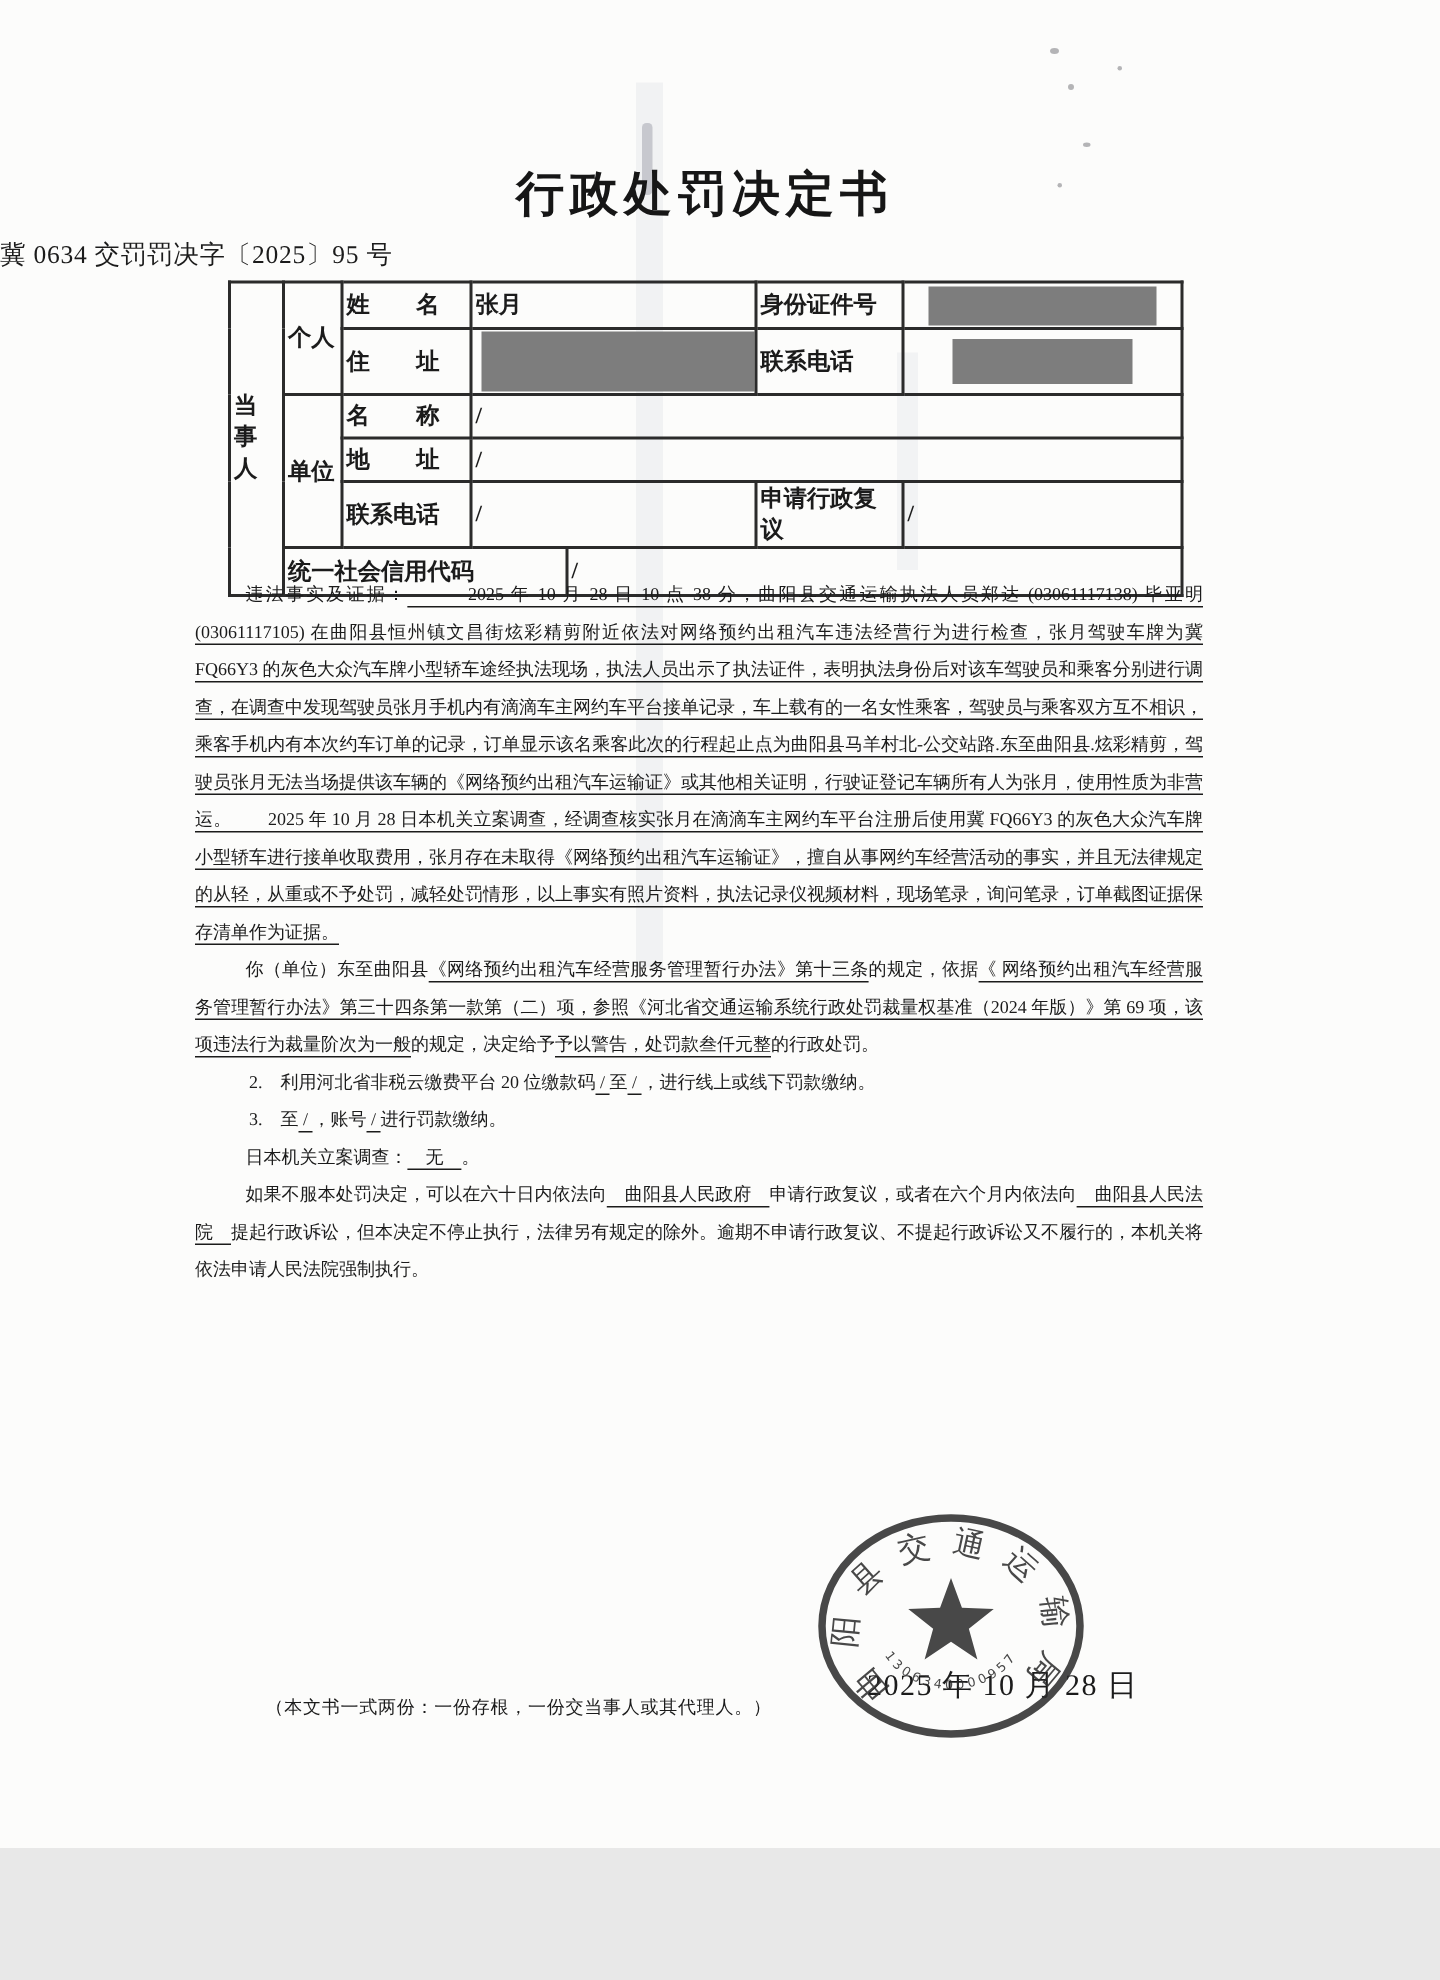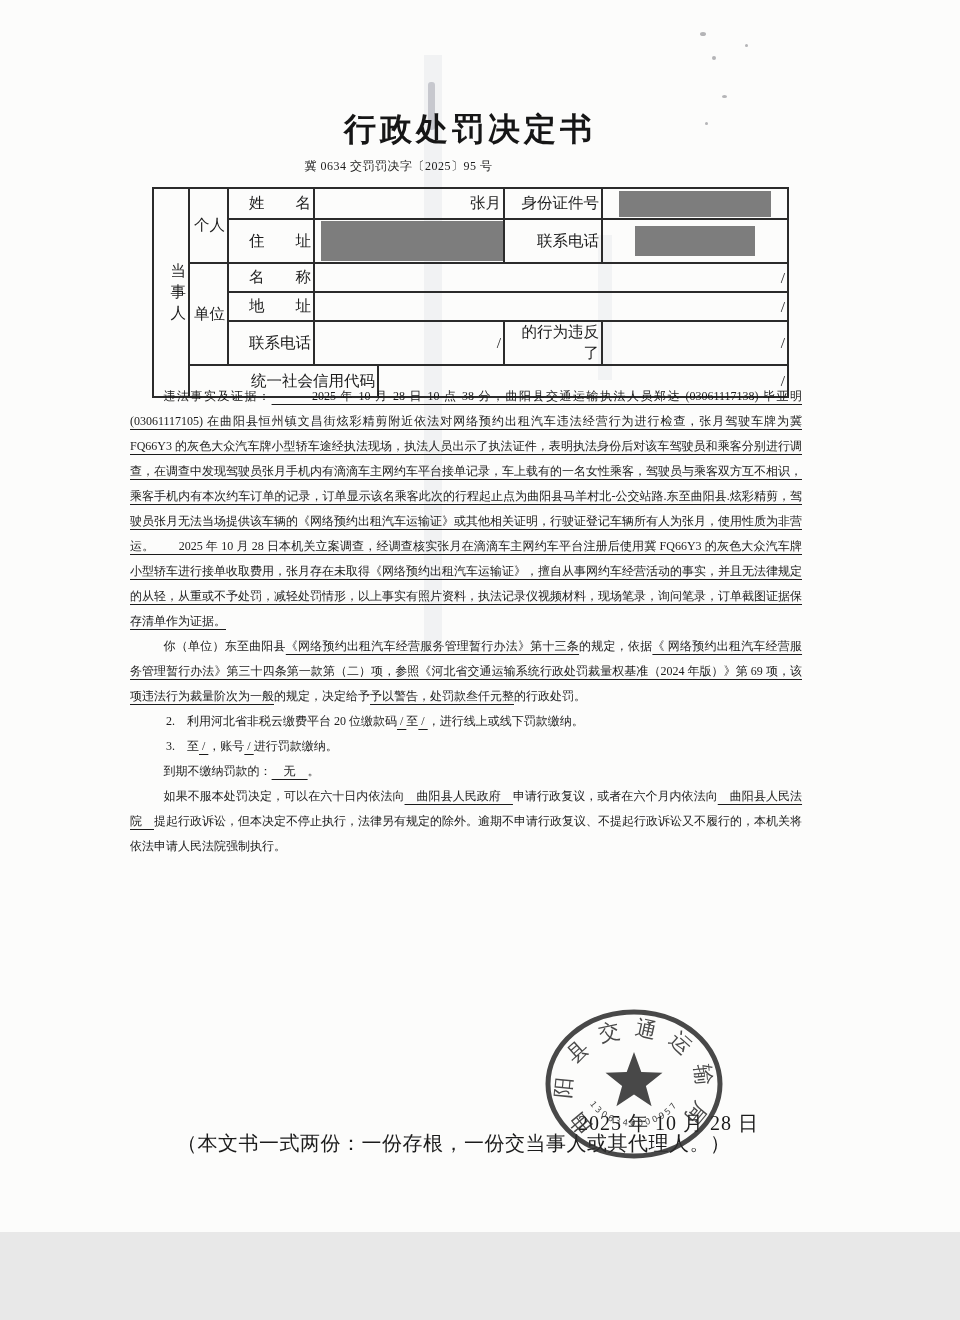--- a/index.html
+++ b/index.html
@@ -11,50 +11,50 @@
     padding-left:24px;
   }
   
   .doc-title{
     position:absolute;top:108px;left:0;width:940px;
     text-align:center;font-size:32px;font-weight:900;letter-spacing:4px;
     color:#161616;
   }
   .doc-number{
     position:absolute;top:158px;left:0;width:797px;
-    text-align:center;font-size:12px;letter-spacing:0.5px;
+    text-align:left;font-size:17px;letter-spacing:0.5px;
   }
   
   table.party{
     position:absolute;top:187px;left:152px;
     border-collapse:collapse;table-layout:fixed;width:635px;
     font-size:15.5px;color:#1b1b1b;
   }
   table.party td{
-    border:2px solid #2b2b2b;text-align:right;vertical-align:middle;
-    padding:0 2px;overflow:hidden;
+    border:2px solid #2b2b2b;text-align:left;vertical-align:middle;
+    padding:0 2px;overflow:hidden;font-weight:bold;
   }
   tr.r1{height:31px;} tr.r2{height:44px;} tr.r3{height:29px;}
   tr.r4{height:29px;} tr.r5{height:29px;} tr.r6{height:32px;}
   td.vlabel{line-height:1.35;padding:0 1px;}
   .redact{background:#7d7d7d;margin:0 auto;}
   .redact.id{width:152px;height:26px;}
   .redact.addr{width:183px;height:40px;margin-left:4px;}
   .redact.phone{width:120px;height:30px;}
   
   .body-text{
     position:absolute;top:384px;left:130px;width:672px;
     font-size:12px;line-height:25px;text-align:justify;
   }
   .para{text-indent:2.8em;margin:0;}
   .para.list{text-indent:3em;}
   .u{text-decoration:underline;text-decoration-thickness:1.2px;text-underline-offset:4px;}
   
   .footer-note{
-    position:absolute;top:1130px;left:177px;font-size:20px;letter-spacing:0.5px;
+    position:absolute;top:1130px;left:177px;font-size:12px;letter-spacing:0.5px;
   }
   .seal-date{
     position:absolute;top:1110px;left:578px;font-size:20px;letter-spacing:1px;z-index:2;
   }
   .seal{position:absolute;top:996px;left:534px;z-index:3;opacity:0.87;}
   
   .artifact{position:absolute;pointer-events:none;}
   .band1{left:424px;top:55px;width:18px;height:590px;background:rgba(185,192,205,0.16);}
   .band2{left:598px;top:235px;width:14px;height:145px;background:rgba(185,192,205,0.14);}
   .smudge{left:428px;top:82px;width:7px;height:48px;background:rgba(90,95,110,0.28);border-radius:3px;}
@@ -113,36 +113,36 @@
       <td>名　　称</td>
       <td colspan="4">/</td>
     </tr>
     <tr class="r4">
       <td>地　　址</td>
       <td colspan="4">/</td>
     </tr>
     <tr class="r5">
       <td>联系电话</td>
       <td colspan="2">/</td>
-      <td>的行为违反了</td>
+      <td>申请行政复议</td>
       <td>/</td>
     </tr>
     <tr class="r6">
       <td colspan="3">统一社会信用代码</td>
       <td colspan="3">/</td>
     </tr>
   </tbody>
     </table>
 
   <div class="body-text">
       <div class="para"><span>违法事实及证据：</span><span class="u">　　　2025 年 10 月 28 日 10 点 38 分，曲阳县交通运输执法人员郑达 (03061117138) 毕亚明 (03061117105) 在曲阳县恒州镇文昌街炫彩精剪附近依法对网络预约出租汽车违法经营行为进行检查，张月驾驶车牌为冀 FQ66Y3 的灰色大众汽车牌小型轿车途经执法现场，执法人员出示了执法证件，表明执法身份后对该车驾驶员和乘客分别进行调查，在调查中发现驾驶员张月手机内有滴滴车主网约车平台接单记录，车上载有的一名女性乘客，驾驶员与乘客双方互不相识，乘客手机内有本次约车订单的记录，订单显示该名乘客此次的行程起止点为曲阳县马羊村北-公交站路.东至曲阳县.炫彩精剪，驾驶员张月无法当场提供该车辆的《网络预约出租汽车运输证》或其他相关证明，行驶证登记车辆所有人为张月，使用性质为非营运。　　2025 年 10 月 28 日本机关立案调查，经调查核实张月在滴滴车主网约车平台注册后使用冀 FQ66Y3 的灰色大众汽车牌小型轿车进行接单收取费用，张月存在未取得《网络预约出租汽车运输证》，擅自从事网约车经营活动的事实，并且无法律规定的从轻，从重或不予处罚，减轻处罚情形，以上事实有照片资料，执法记录仪视频材料，现场笔录，询问笔录，订单截图证据保存清单作为证据。</span></div>
       <div class="para"><span>你（单位）东至曲阳县</span><span class="u">《网络预约出租汽车经营服务管理暂行办法》第十三条</span><span>的规定，依据</span><span class="u">《 网络预约出租汽车经营服务管理暂行办法》第三十四条第一款第（二）项，参照《河北省交通运输系统行政处罚裁量权基准（2024 年版）》第 69 项，该项违法行为裁量阶次为一般</span><span>的规定，决定给予</span><span class="u">予以警告，处罚款叁仟元整</span><span>的行政处罚。</span></div>
       <div class="para list"><span>2.　利用河北省非税云缴费平台 20 位缴款码</span><span class="u"> / </span><span>至</span><span class="u"> / </span><span>，进行线上或线下罚款缴纳。</span></div>
       <div class="para list"><span>3.　至</span><span class="u"> / </span><span>，账号</span><span class="u"> / </span><span>进行罚款缴纳。</span></div>
-      <div class="para"><span>到期不缴纳罚款的：</span><span class="u">　无　</span><span>。</span></div>
+      <div class="para"><span>日本机关立案调查：</span><span class="u">　无　</span><span>。</span></div>
       <div class="para"><span>如果不服本处罚决定，可以在六十日内依法向</span><span class="u">　曲阳县人民政府　</span><span>申请行政复议，或者在六个月内依法向</span><span class="u">　曲阳县人民法院　</span><span>提起行政诉讼，但本决定不停止执行，法律另有规定的除外。逾期不申请行政复议、不提起行政诉讼又不履行的，本机关将依法申请人民法院强制执行。</span></div>
     </div>
 
   <div class="seal-date">2025 年 10 月 28 日</div>
 
   <svg class="seal" width="200" height="176" viewBox="0 0 200 176">
     <defs>
       <path id="sealTopArc" d="M 48 118 A 63 50 0 1 1 152 118" fill="none"></path>
       <path id="sealBottomArc" d="M 56 108 A 50 42 0 0 0 144 108" fill="none"></path>
     </defs>

